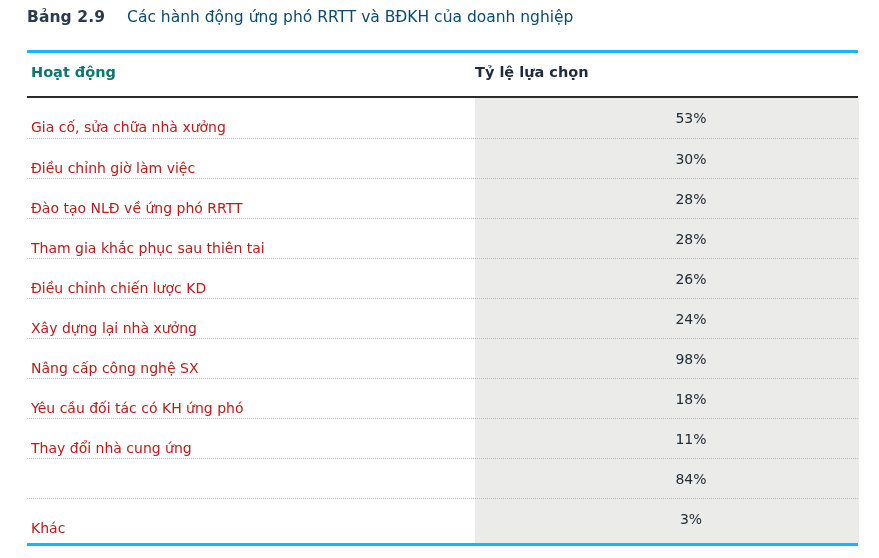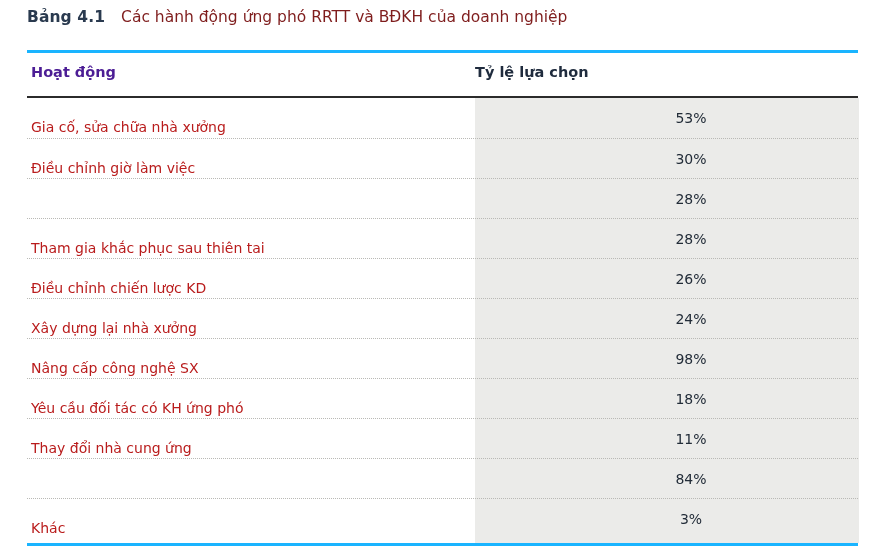--- a/index.html
+++ b/index.html
@@ -24,23 +24,23 @@
     font-size: 15.5px;
     line-height: 20px;
     white-space: nowrap;
   }
   .title-label {
     font-weight: bold;
     color: #2a3a4f;
     letter-spacing: 0.1px;
   }
   .title-caption {
-    color: #7f1d1d;
+    color: #0c4a6e;
     font-weight: normal;
-    margin-left: 16px;
+    margin-left: 22px;
   }
 
   
   .rule-blue-top {
     position: absolute;
     left: 27px;
     top: 50px;
     width: 831px;
     height: 3px;
     background: #1ab4ff;
@@ -79,21 +79,21 @@
     top: 64px;
     width: 831px;
     height: 30px;
   }
   .header-cell-activity {
     position: absolute;
     left: 4px;
     top: 0;
     font-size: 14.5px;
     font-weight: bold;
-    color: #4c1d95;
+    color: #0f766e;
   }
   .header-cell-rate {
     position: absolute;
     left: 448px;
     top: 0;
     width: 384px;
     text-align: left;
     font-size: 14.5px;
     font-weight: bold;
     color: #1f2b3d;
@@ -134,21 +134,21 @@
     text-align: center;
     font-size: 14px;
     color: #222c38;
     margin-left: 24px;
   }
 </style>
 </head>
 <body>
 
 <div class="table-title">
-  <span class="title-label">Bảng 4.1</span><span class="title-caption">Các hành động ứng phó RRTT và BĐKH của doanh nghiệp</span>
+  <span class="title-label">Bảng 2.9</span><span class="title-caption">Các hành động ứng phó RRTT và BĐKH của doanh nghiệp</span>
 </div>
 
 <div class="rule-blue-top"></div>
 <div class="rule-dark"></div>
 <div class="rule-blue-bottom"></div>
 
 <div class="value-column-shade"></div>
 
 <div class="table-header">
   <div class="header-cell-activity">Hoạt động</div>
@@ -158,20 +158,21 @@
 <div class="table-body" id="table-body">
     <div class="table-row">
       <div class="cell-activity">Gia cố, sửa chữa nhà xưởng</div>
       <div class="cell-value">53%</div>
     </div>
     <div class="table-row">
       <div class="cell-activity">Điều chỉnh giờ làm việc</div>
       <div class="cell-value">30%</div>
     </div>
     <div class="table-row">
+      <div class="cell-activity">Đào tạo NLĐ về ứng phó RRTT</div>
       <div class="cell-value">28%</div>
     </div>
     <div class="table-row">
       <div class="cell-activity">Tham gia khắc phục sau thiên tai</div>
       <div class="cell-value">28%</div>
     </div>
     <div class="table-row">
       <div class="cell-activity">Điều chỉnh chiến lược KD</div>
       <div class="cell-value">26%</div>
     </div>

